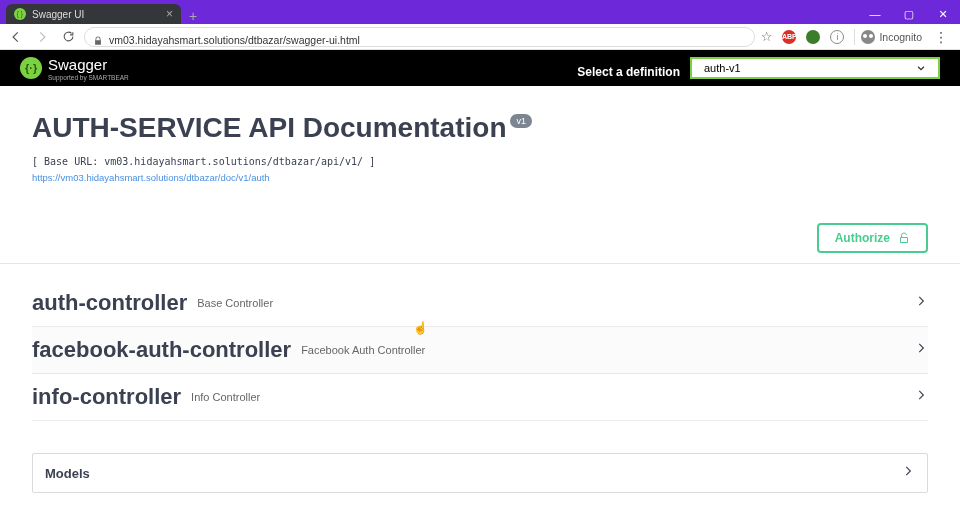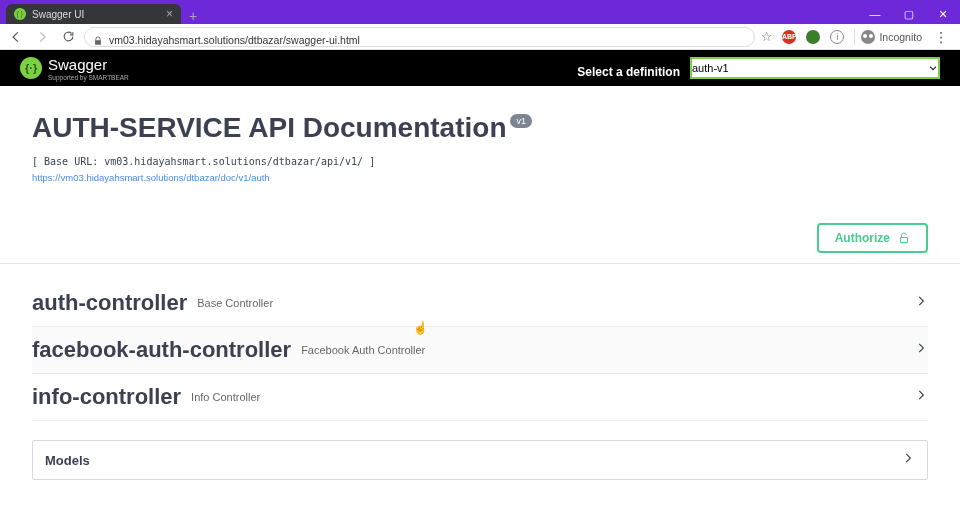--- a/index.html
+++ b/index.html
@@ -34,21 +34,21 @@
 
   
   .swagger-header { background: #000; height: 36px; display: flex; align-items: center; padding: 0 20px; }
   .swagger-logo { display:flex; align-items:center; gap:6px; }
   .swagger-icon { width:22px;height:22px;background:#7cd142;border-radius:50%;display:flex;align-items:center;justify-content:center;}
   .swagger-icon svg{width:14px;height:14px;}
   .swagger-text { color:#fff; font-size:15px; font-family:Arial;}
   .swagger-sub { color:#aaa; font-size:6.5px; display:block; text-align:right;}
   .definition-area { margin-left:auto; display:flex; align-items:flex-end; gap:10px;}
   .def-label { color:#fff; font-size:12px; font-weight:bold;}
-  .def-select { background:#fff; border:2px solid #7cd142; height:22px; min-width:250px; padding:0 0; font-size:11px; display:flex; align-items:center; justify-content:space-between; cursor:pointer;}
+  .def-select { background:#fff; border:2px solid #7cd142; height:22px; min-width:250px; padding:0 12px; font-size:11px; display:flex; align-items:center; justify-content:space-between; cursor:pointer;}
 
   
   .content { padding: 26px 32px 12px; }
   .title-row { display:flex; align-items:flex-start; gap:4px;}
   h1 { font-size: 28px; font-weight: bold; color:#3b4151;}
   .version-badge { background:#7d8492; color:#fff; font-size:9px; padding:2px 6px; border-radius:10px; margin-top:2px;}
   .base-url { font-family: monospace; font-size:10px; color:#3b4151; margin-top:12px;}
   .doc-link { color:#4990e2; font-size:9.5px; text-decoration:none; display:inline-block; margin-top:2px;}
 
   .authorize-row { display:flex; justify-content:flex-end; margin: 26px 32px 10px;}
@@ -58,21 +58,21 @@
   hr.sep { border:none; border-top:1px solid #e5e5e5; margin:0;}
 
   .sections { padding: 16px 32px;}
   .tag-section { display:flex; align-items:center; padding: 10px 0; border-bottom: 1px solid rgba(0,0,0,0.08); cursor:pointer;}
   .tag-section.hover { background:#fbfbfb;}
   .tag-name { font-size:22px; font-weight:bold; color:#3b4151;}
   .tag-desc { font-size:11px; color:#666; margin-left:10px;}
   .chevron { margin-left:auto; color:#3b4151;}
   .chevron svg{width:14px;height:14px;}
 
-  .models-box { border:1px solid rgba(0,0,0,0.15); border-radius:2px; margin: 3px 32px; padding: 10px 12px; display:flex; align-items:center; cursor:pointer;}
+  .models-box { border:1px solid rgba(0,0,0,0.15); border-radius:2px; margin: 16px 32px; padding: 10px 12px; display:flex; align-items:center; cursor:pointer;}
   .models-title { font-size:13px; font-weight:bold; color:#3b4151;}
 
   .cursor-hand { position:absolute; left:413px; top:322px; font-size:12px; color:#000; pointer-events:none; line-height:1;}
 </style>
 </head>
 <body>
 
 <div class="browser-top">
   <div class="tab">
     <span class="favicon">

